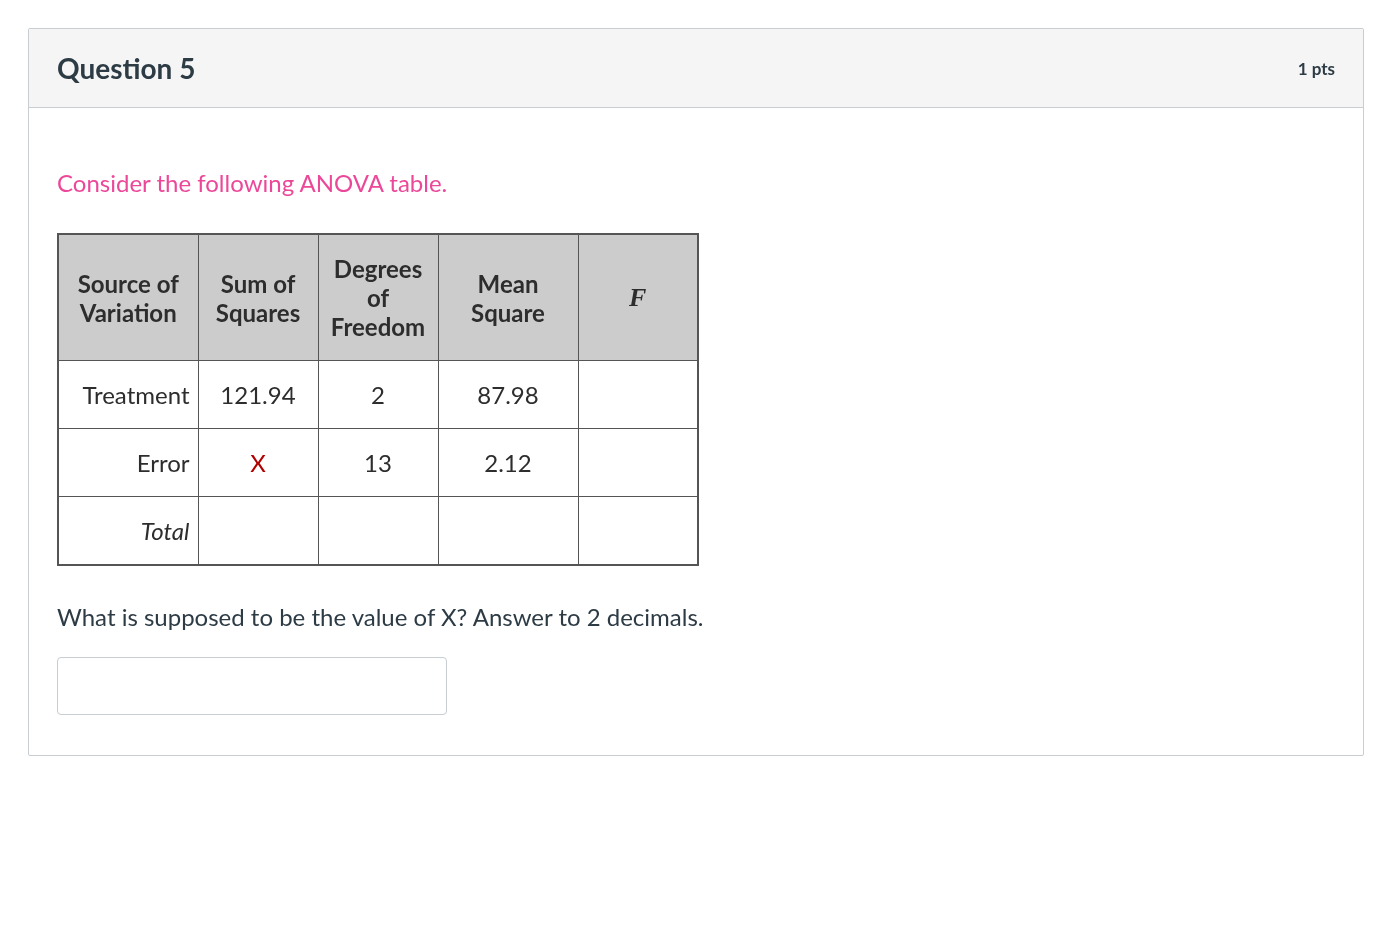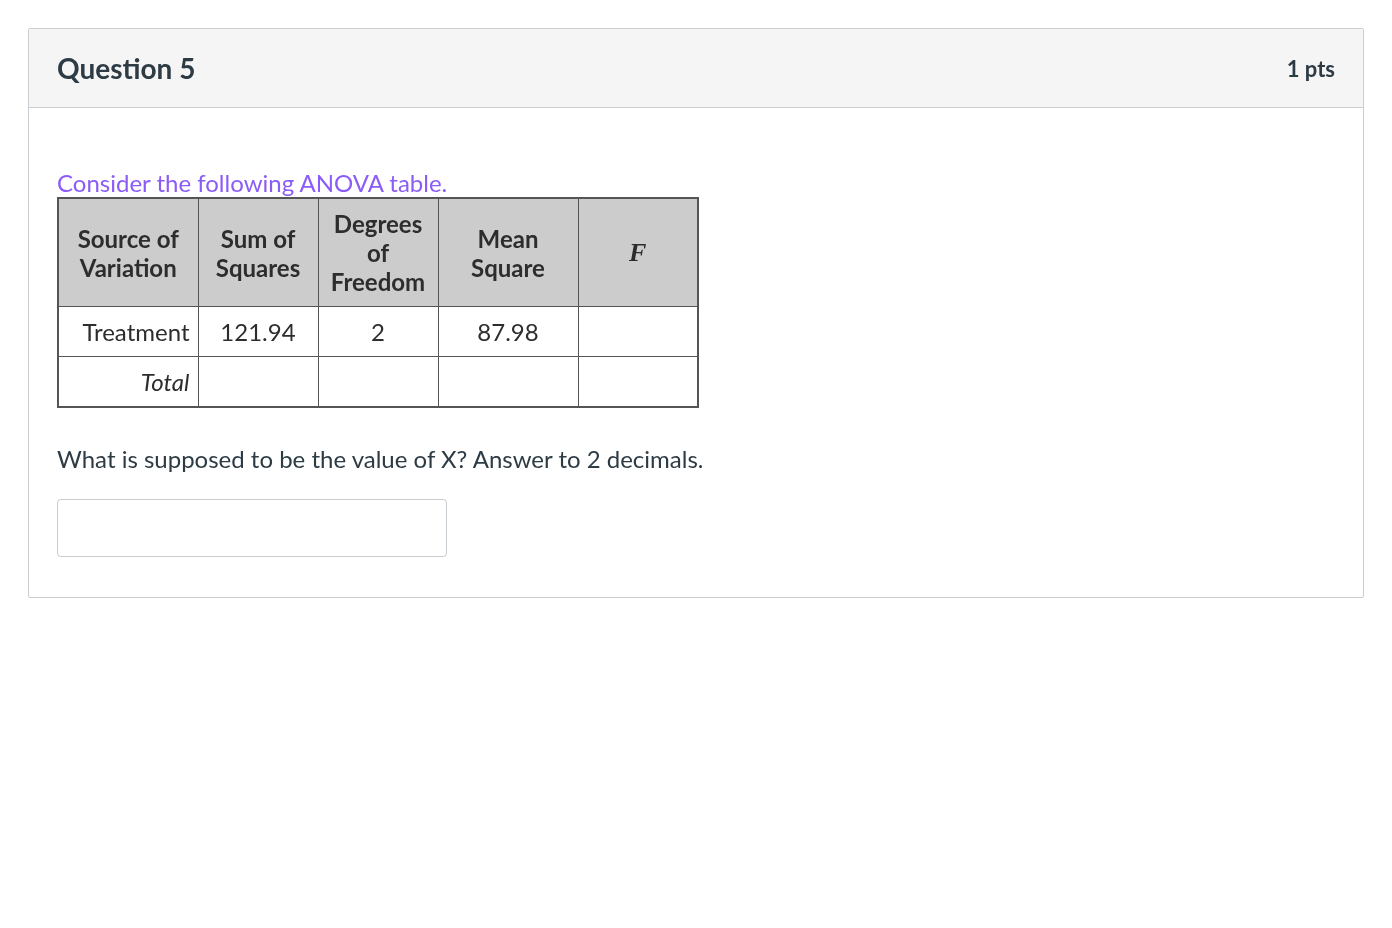--- a/index.html
+++ b/index.html
@@ -22,39 +22,40 @@
     background: #f5f5f5;
     border-bottom: 1px solid #c7cdd1;
     padding: 22px 28px;
   }
   .question-title {
     font-size: 28px;
     font-weight: 700;
     color: #2d3b45;
   }
   .question-points {
-    font-size: 22px;
+    font-size: 17px;
     font-weight: 700;
     color: #2d3b45;
   }
   .question-body {
     padding: 60px 28px 40px 28px;
   }
   .prompt-text {
     font-size: 24px;
-    color: #8b5cf6;
+    color: #ec4899;
+    margin-bottom: 36px;
   }
   .anova-table {
     border-collapse: collapse;
     border: 2px solid #555;
     margin-bottom: 36px;
   }
   .anova-table th, .anova-table td {
     border: 1px solid #555;
-    padding: 10px 8px;
+    padding: 19px 8px;
     font-size: 24px;
     text-align: center;
     vertical-align: middle;
   }
   .anova-table th {
     background: #cccccc;
     font-weight: 700;
     color: #2d2d2d;
   }
   .anova-table td {
@@ -113,20 +114,27 @@
       </thead>
       <tbody>
           <tr>
             <td class="left">Treatment</td>
             <td>121.94</td>
             <td>2</td>
             <td>87.98</td>
             <td></td>
           </tr>
           <tr>
+            <td class="left">Error</td>
+            <td><span class="x-red">X</span></td>
+            <td>13</td>
+            <td>2.12</td>
+            <td></td>
+          </tr>
+          <tr>
             <td class="left bold">Total</td>
             <td></td>
             <td></td>
             <td></td>
             <td></td>
           </tr>
         </tbody>
     </table>
 
     <p class="follow-text">What is supposed to be the value of X? Answer to 2 decimals.</p>

